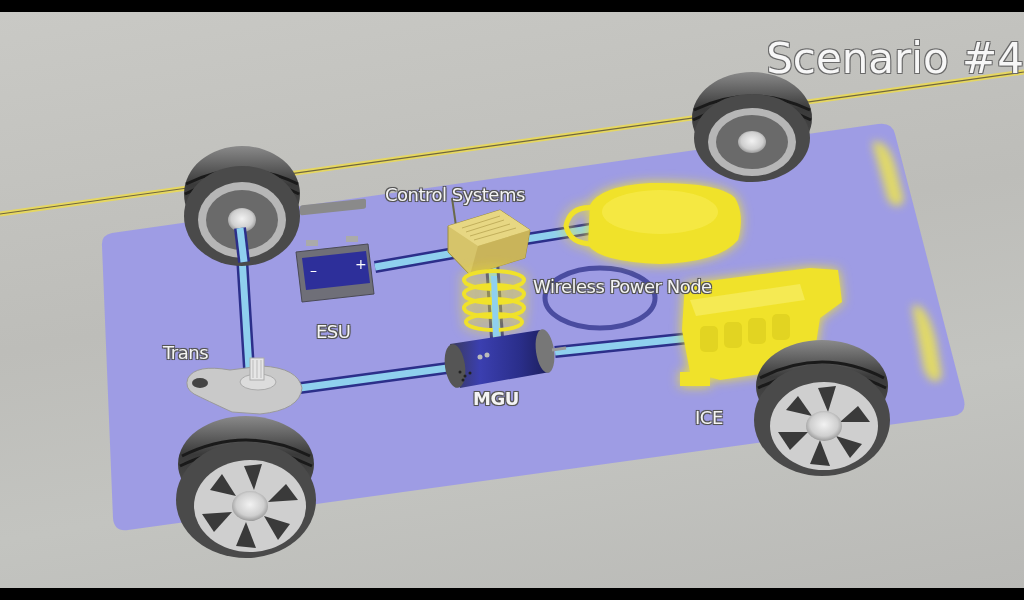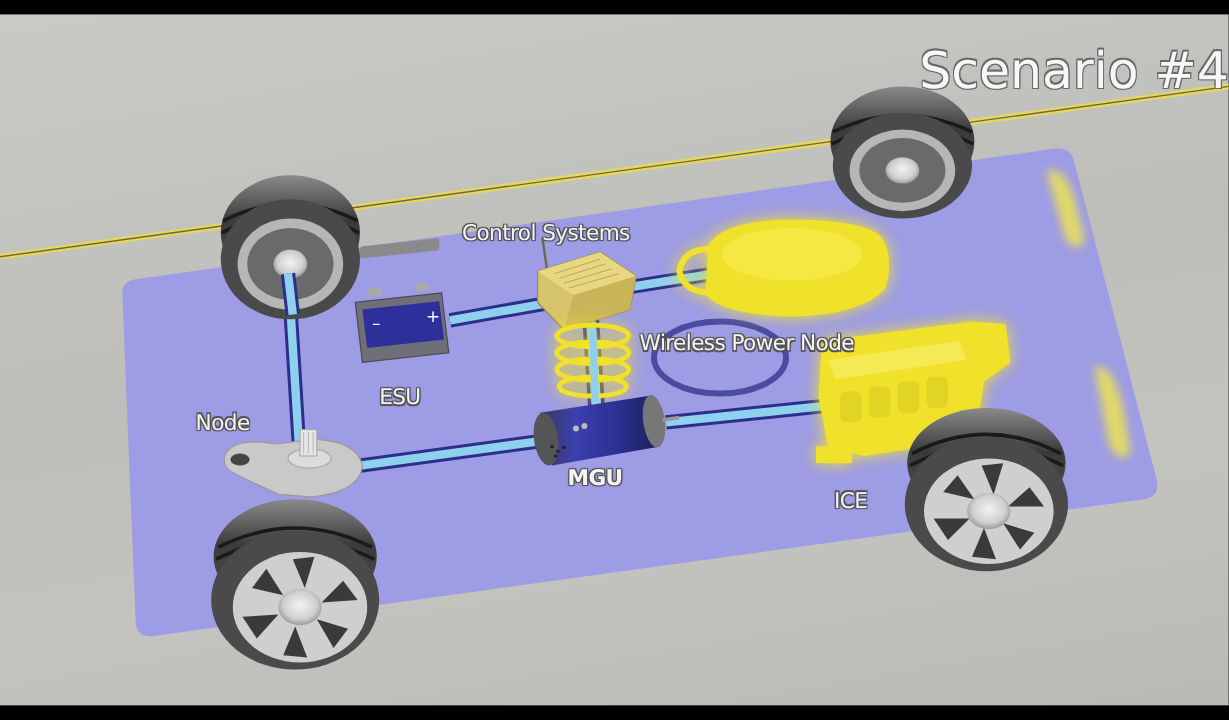--- a/index.html
+++ b/index.html
@@ -220,18 +220,18 @@
   </svg>
 
   <span class="label" style="left:310px;top:250px;font-size:14px;text-shadow:none;color:#fff;">–</span>
   <span class="label" style="left:355px;top:244px;font-size:14px;text-shadow:none;color:#fff;">+</span>
 
   <div id="title">Scenario #4</div>
 
   <span class="label lbl-sm" style="left:385px;top:172px;">Control Systems</span>
   <span class="label lbl-sm" style="left:533px;top:232px;margin-top:32px;">Wireless Power Node</span>
   <span class="label lbl-sm" style="left:316px;top:275px;margin-top:34px;">ESU</span>
-  <span class="label lbl-sm" style="left:163px;top:330px;">Node</span>
+  <span class="label lbl-sm" style="left:163px;top:330px;">Trans</span>
   <span class="label lbl-sm" style="left:473px;top:376px;font-weight:bold;">MGU</span>
   <span class="label lbl-sm" style="left:695px;top:368px;margin-top:27px;">ICE</span>
 </div>
 
 <div class="bar" style="top:588px;height:12px;"></div>
 
 </body></html>

